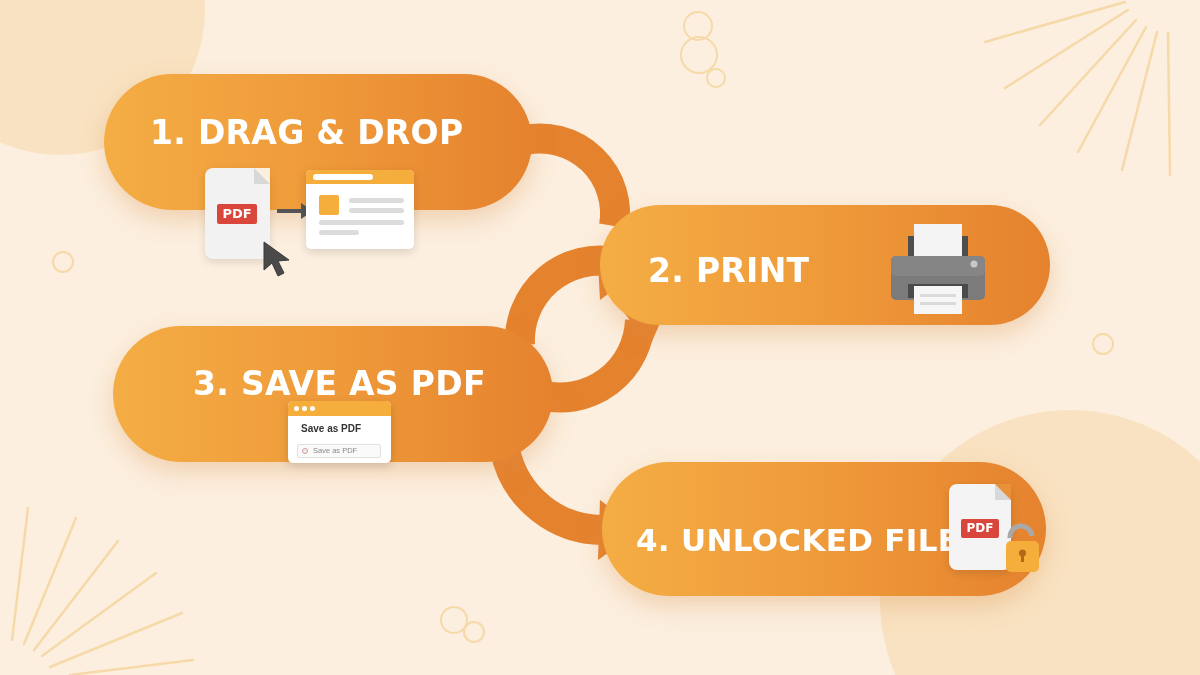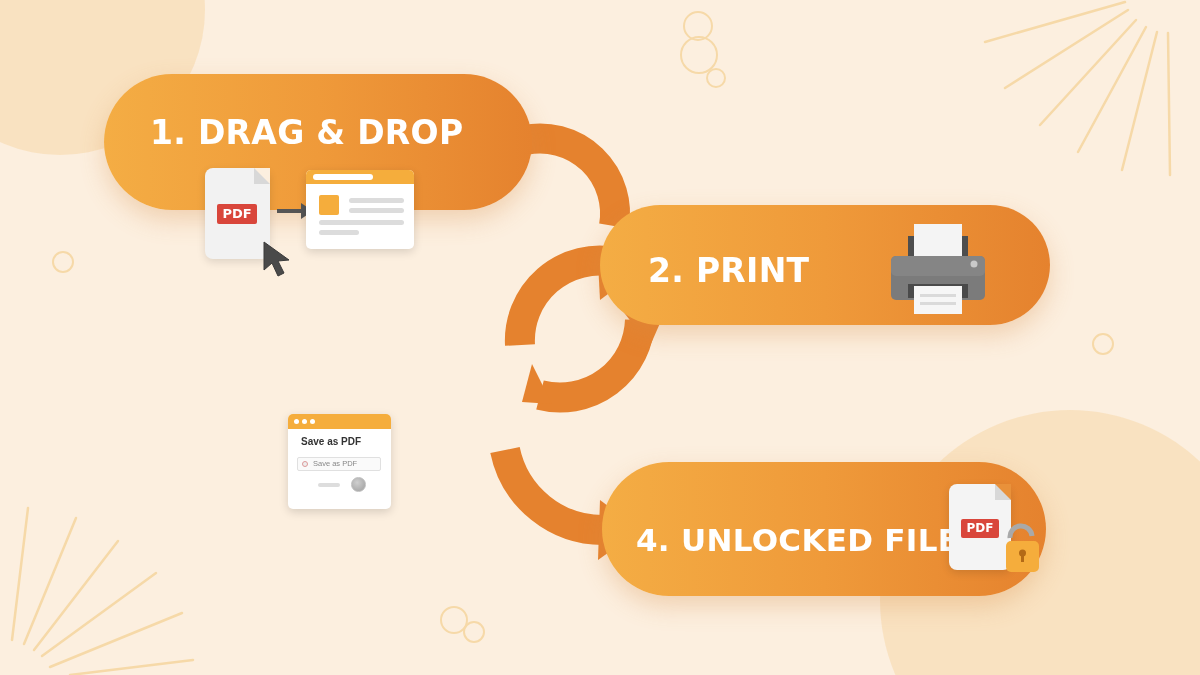--- a/index.html
+++ b/index.html
@@ -55,21 +55,21 @@
     font-family: "DejaVu Sans", sans-serif;
   }
   .win {
     position: absolute; background: #ffffff; border-radius: 5px;
     box-shadow: 0 3px 10px rgba(0,0,0,0.14); overflow: hidden;
   }
   .win-bar { height: 14px; background: #f5ad3c; position: relative; }
   .bar-line { position: absolute; background: #dcdcdc; border-radius: 3px; height: 5px; }
 
   .save-dialog {
-    position: absolute; left: 288px; top: 414px; width: 103px; height: 95px;
+    position: absolute; left: 288px; top: 401px; width: 103px; height: 62px;
     background: #ffffff; border-radius: 5px;
     box-shadow: 0 3px 10px rgba(0,0,0,0.15); overflow: hidden;
   }
   .save-dialog .dbar { height: 15px; background: #f5ad3c; position: relative; }
   .dot { position: absolute; top: 5px; width: 5px; height: 5px; border-radius: 50%; background: #fff; }
   .save-title {
     position: absolute; left: 13px; top: 22px; font-size: 10px; color: #333;
     font-weight: bold; font-family: "Liberation Sans", sans-serif;
   }
   .save-field {
@@ -185,20 +185,23 @@
     <rect x="24" y="2" width="48" height="42" fill="#f4f4f4"></rect>
     <rect x="1" y="34" width="94" height="44" rx="5" fill="#7b7b7b"></rect>
     <rect x="1" y="34" width="94" height="20" rx="5" fill="#858585"></rect>
     <circle cx="84" cy="42" r="3.5" fill="#c9c9c9"></circle>
     <rect x="18" y="62" width="60" height="14" fill="#4a4a4a"></rect>
     <rect x="24" y="64" width="48" height="28" fill="#f6f6f6"></rect>
     <rect x="30" y="72" width="36" height="3" fill="#dadada"></rect>
     <rect x="30" y="80" width="36" height="3" fill="#dadada"></rect>
   </svg>
 
+  <div class="pill" id="pill-3">
+    <div class="pill-label">3. SAVE AS PDF</div>
+  </div>
   <div class="save-dialog">
     <div class="dbar">
       <div class="dot" style="left:6px;"></div>
       <div class="dot" style="left:14px;"></div>
       <div class="dot" style="left:22px;"></div>
     </div>
     <div class="save-title">Save as PDF</div>
     <div class="save-field">
       <div class="save-field-icon"></div>
       <div class="save-field-text">Save as PDF</div>

